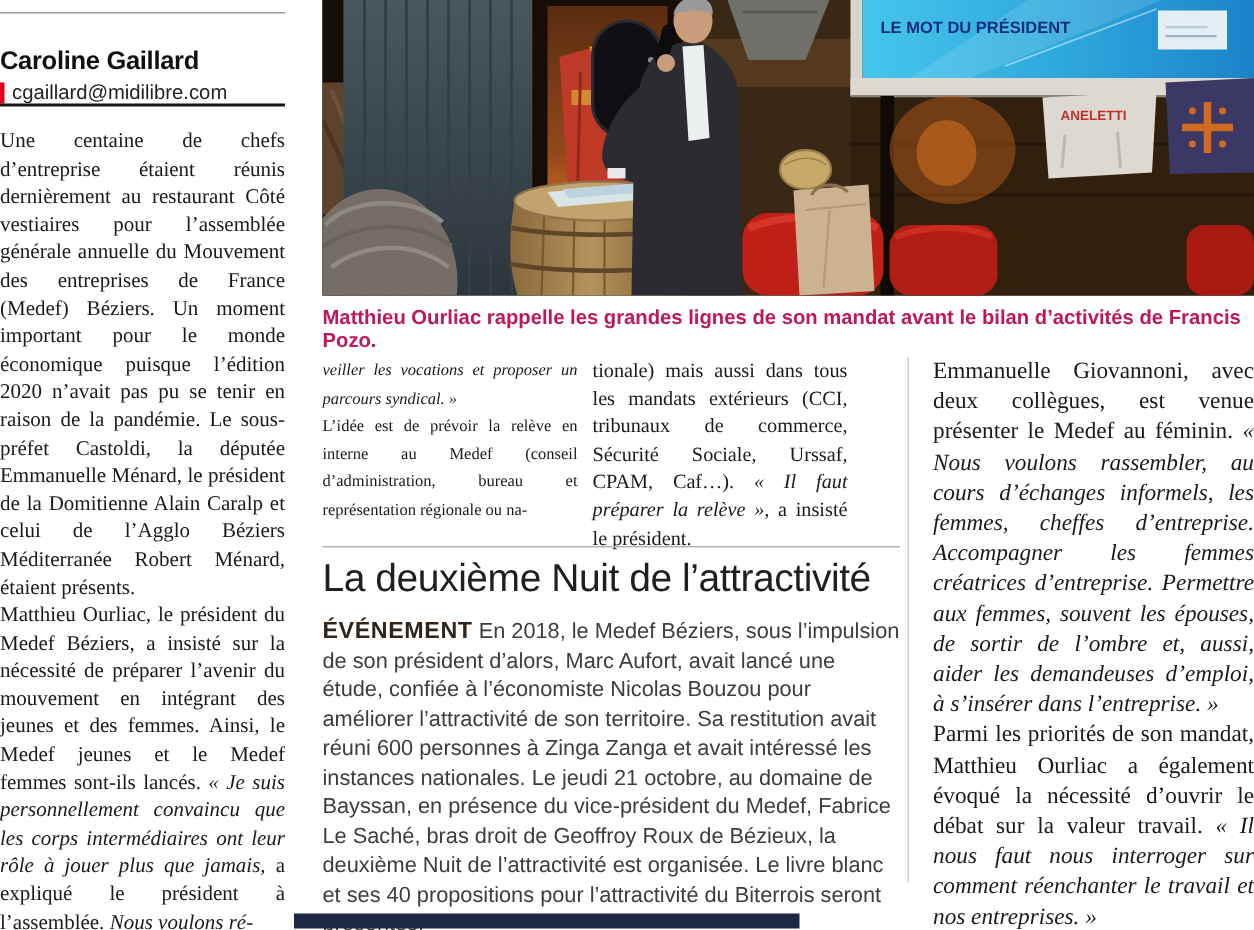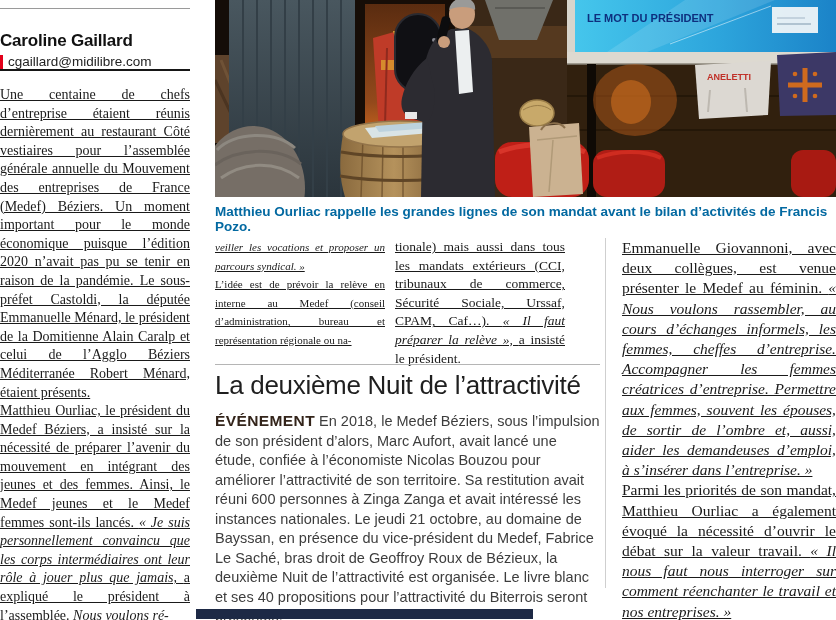--- a/index.html
+++ b/index.html
@@ -8,30 +8,30 @@
   
   .rule-top{position:absolute;left:0;top:8px;width:190px;height:1px;background:#9a9a9a;}
   .rule-bottom{position:absolute;left:0;top:69px;width:190px;height:2px;background:#161616;}
   .byline{position:absolute;left:0;top:31px;width:190px;font-family:"Liberation Sans",sans-serif;}
   .byline .author{font-size:17px;font-weight:bold;color:#111;letter-spacing:-.2px;}
   .byline .email-row{display:flex;align-items:center;margin-top:3px;}
   .byline .red-bar{width:3px;height:14px;background:#e2001a;margin-right:5px;}
   .byline .email{font-size:13.5px;color:#222;}
   
   .col{position:absolute;text-align:justify;}
-  .col p{margin:0;text-decoration:underline;}
+  .col p{margin:0;}
   .col1{left:0;top:86px;width:190px;font-size:14px;line-height:18.6px;}
   .col2{left:215px;top:238px;width:170px;font-size:11px;line-height:18.6px;}
   .col3{left:395px;top:238px;width:170px;font-size:13.5px;line-height:18.6px;}
   .col4{left:622px;top:238px;width:214px;font-size:15.5px;line-height:20.2px;}
   .it{font-style:italic;}
   
   .photo{position:absolute;left:215px;top:0;width:621px;height:197px;background:#241a11;}
   .caption{position:absolute;left:215px;top:204px;width:621px;
-           font-family:"Liberation Sans",sans-serif;font-size:13.5px;font-weight:bold;color:#0369a1;}
+           font-family:"Liberation Sans",sans-serif;font-size:13.5px;font-weight:bold;color:#be185d;}
   
   .section-rule{position:absolute;left:215px;top:364px;width:385px;height:1px;background:#b5b5b5;}
   .vrule{position:absolute;left:605px;top:238px;width:1px;height:350px;background:#cfcfcf;}
   .section{position:absolute;left:215px;top:370px;width:385px;font-family:"Liberation Sans",sans-serif;}
   .section h1{margin:0;font-size:26px;font-weight:400;color:#1f1f1f;letter-spacing:-.3px;}
   .section .body{margin-top:10px;font-size:14.5px;line-height:19.5px;color:#3d3d3d;text-align:left;}
   .kicker{font-weight:bold;color:#33241a;font-size:15.5px;letter-spacing:.4px;}
   .navy-bar{position:absolute;left:196px;top:609px;width:337px;height:10px;background:#1d2945;}
 </style>
 </head>

